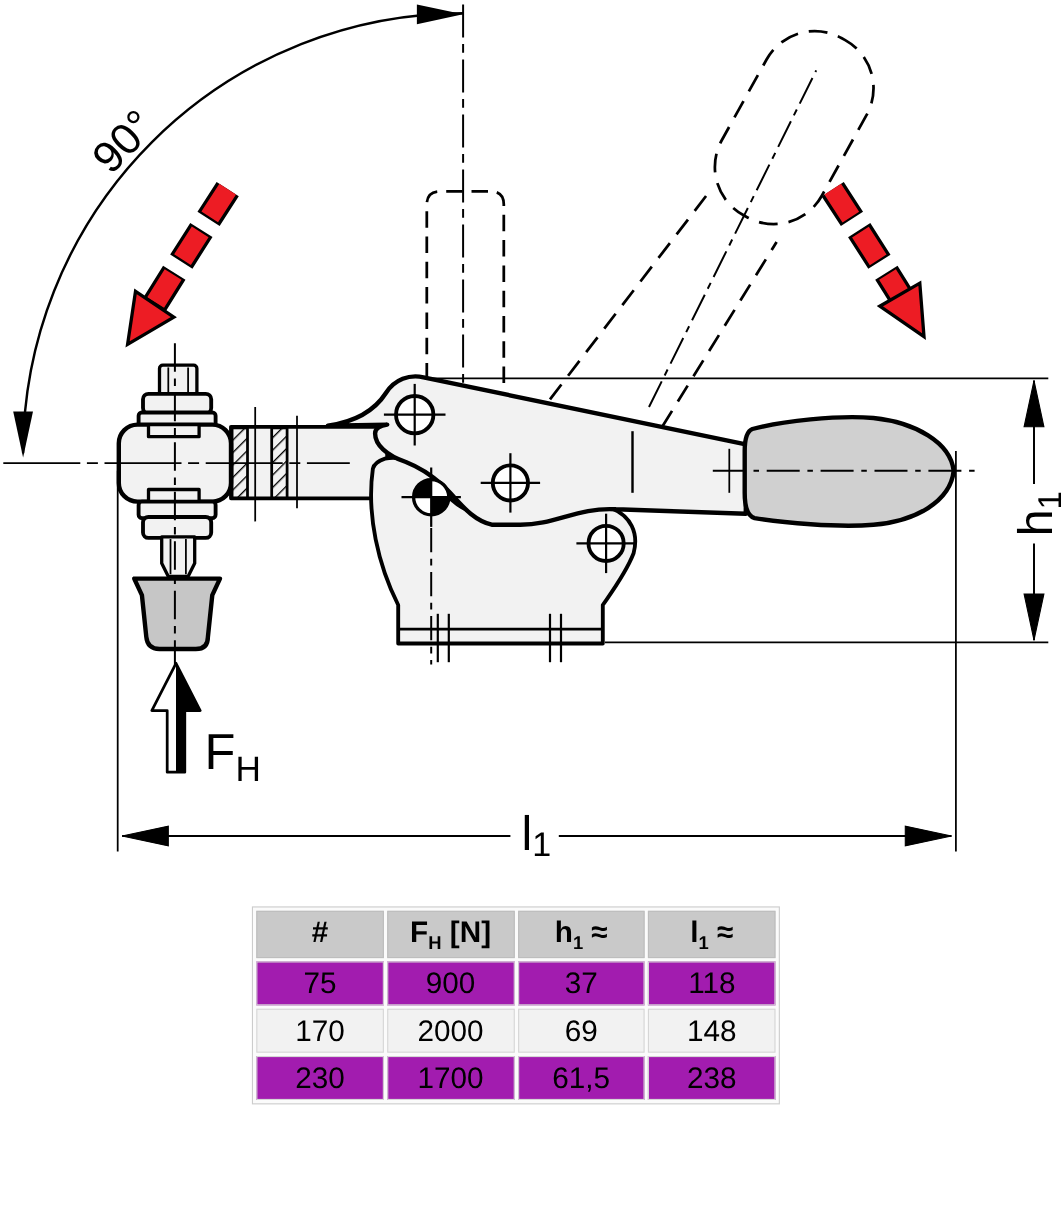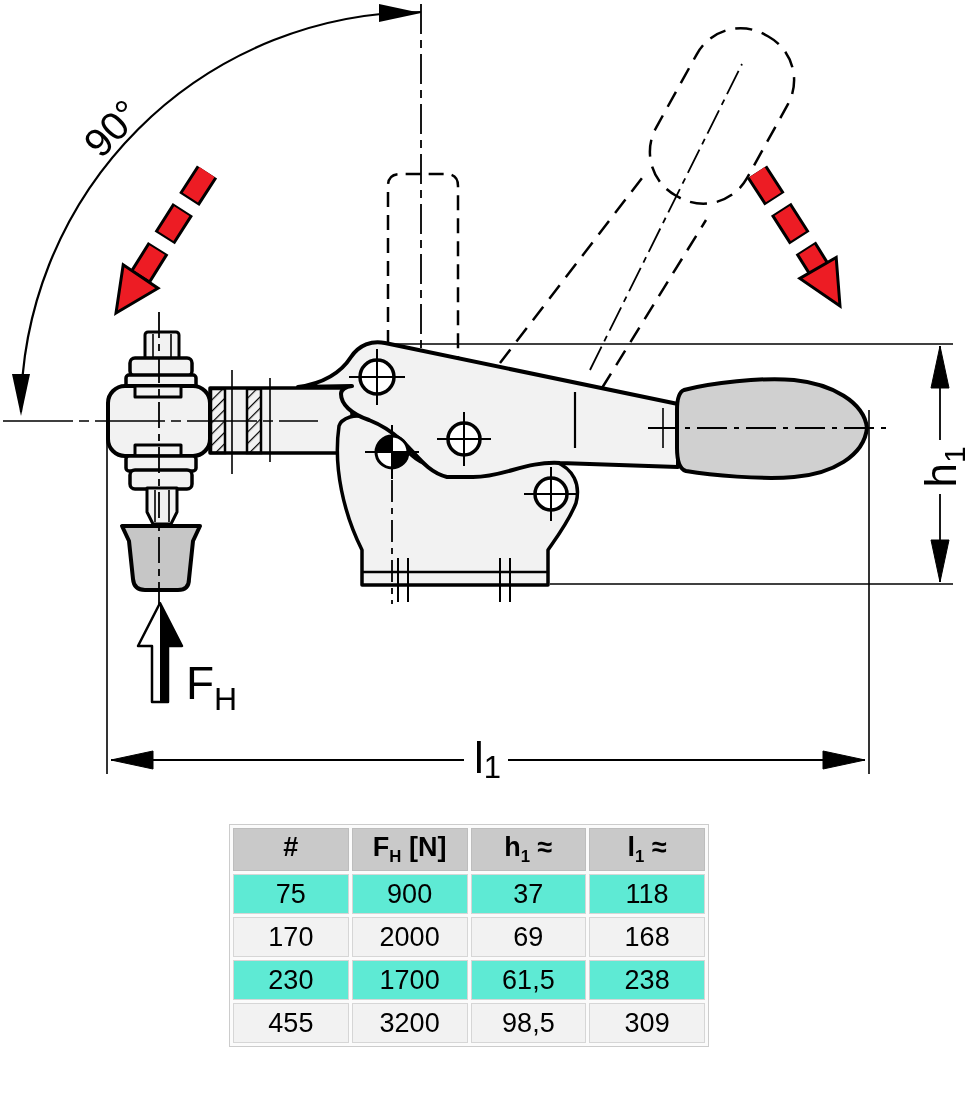--- a/index.html
+++ b/index.html
@@ -23,21 +23,21 @@
     position:absolute;left:229px;top:824px;width:480px;
     border-collapse:separate;border-spacing:3px;
     background:#fbfbfb;border:1px solid #cccccc;
     font-size:27px;color:#000;table-layout:fixed;
   }
   .dim-table th{
     background:var(--tbl-head);border:1px solid #bdbdbd;
     font-weight:bold;height:41px;text-align:center;padding:0;
   }
   .dim-table td{
-    background:#5eead4;border:1px solid var(--tbl-border);
+    background:#a21caf;border:1px solid var(--tbl-border);
     height:38px;text-align:center;padding:0;
   }
   .dim-table tbody tr:nth-child(even) td{background:var(--tbl-alt);}
   .dim-table sub{font-size:0.62em;}
 </style>
 </head>
 <body>
 
 <div class="stage">
 
@@ -196,30 +196,24 @@
     <tr>
       <td>75</td>
           <td>900</td>
           <td>37</td>
           <td>118</td>
     </tr>
     <tr>
       <td>170</td>
           <td>2000</td>
           <td>69</td>
-          <td>168</td>
+          <td>148</td>
     </tr>
     <tr>
       <td>230</td>
           <td>1700</td>
           <td>61,5</td>
           <td>238</td>
     </tr>
-    <tr>
-      <td>455</td>
-          <td>3200</td>
-          <td>98,5</td>
-          <td>309</td>
-    </tr>
   </tbody>
 </table>
 
 </div>
 
 </body></html>

